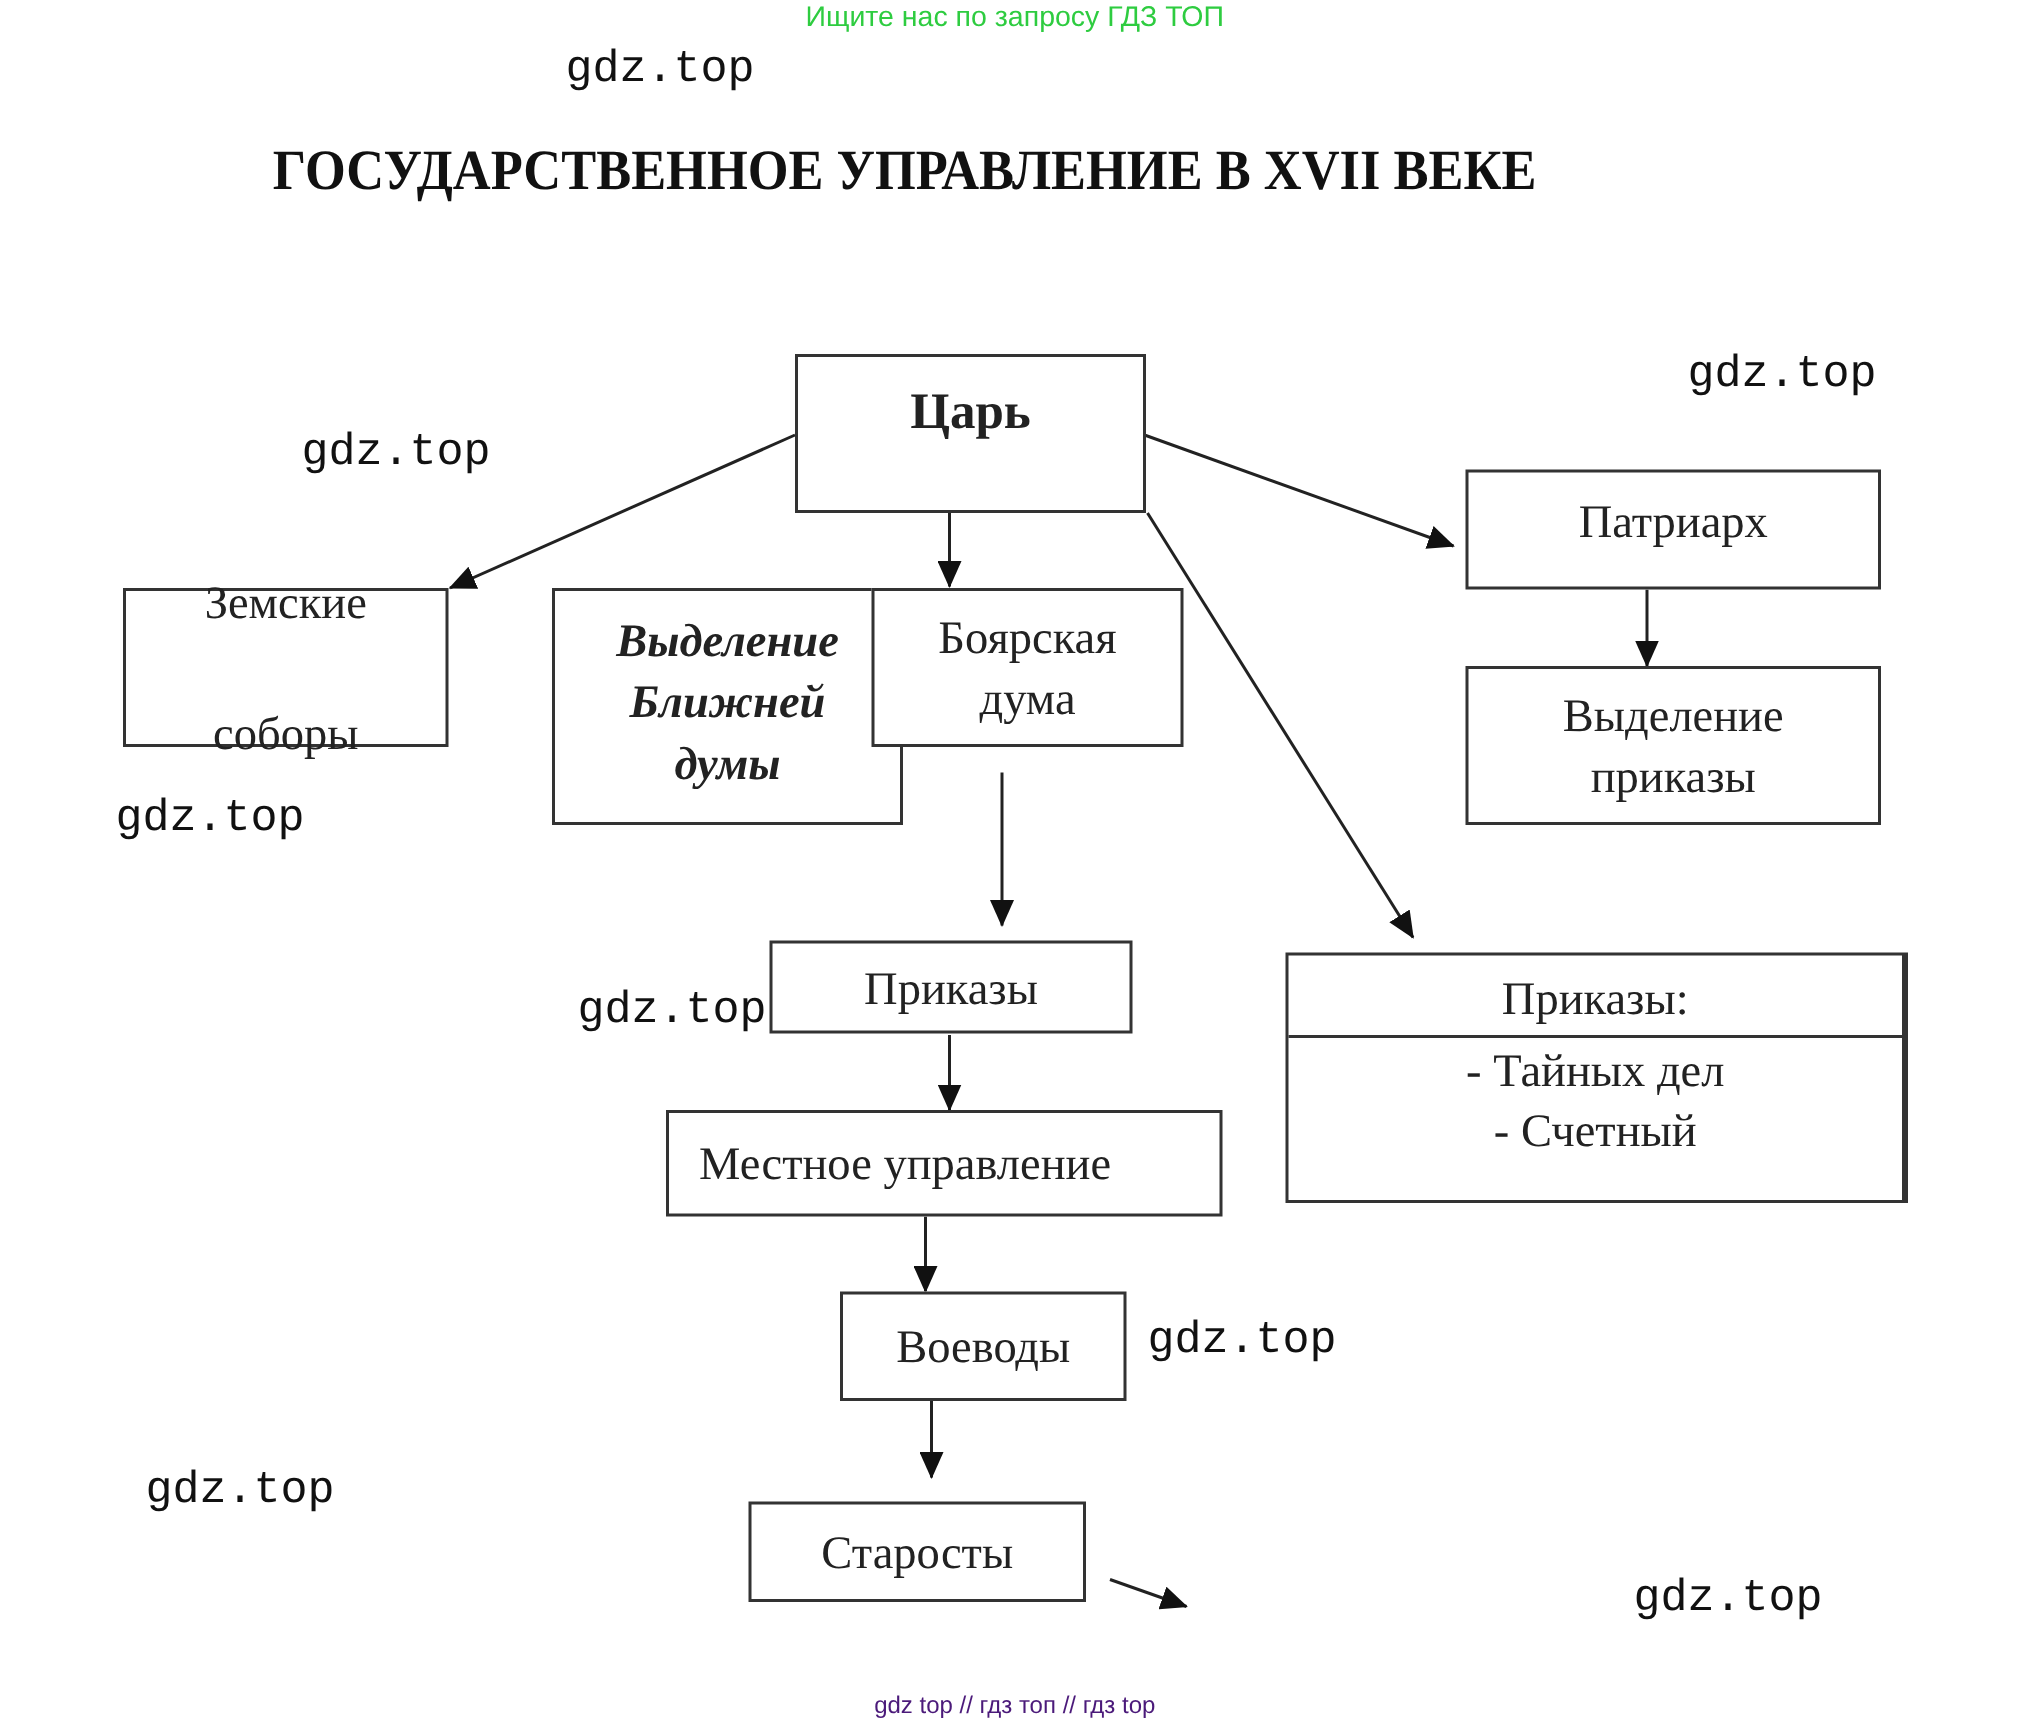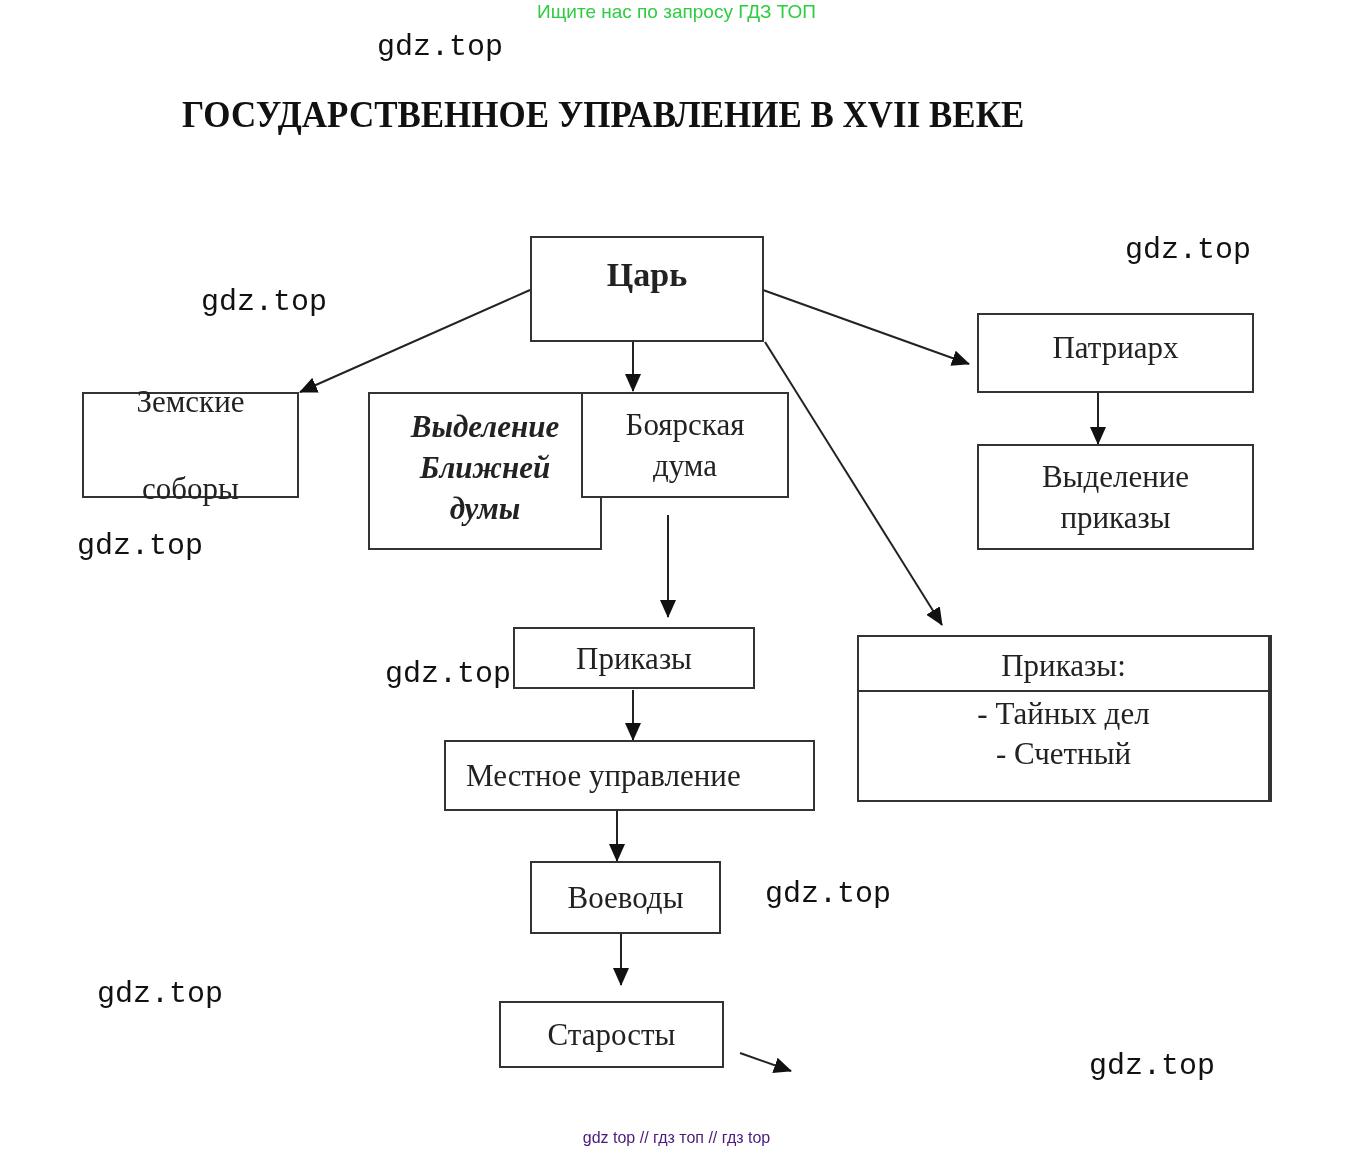--- a/index.html
+++ b/index.html
@@ -91,21 +91,21 @@
   <div class="split-body">
     <span>- Тайных дел</span>
     <span>- Счетный</span>
   </div>
 </div>
 
 <div class="box" style="left:444px;top:740px;width:371px;height:71px;align-items:flex-start;padding-left:20px;">
   <span>Местное управление</span>
 </div>
 
-<div class="box" style="left:530px;top:861px;width:191px;height:73px;">
+<div class="box" style="left:560px;top:861px;width:191px;height:73px;">
   <span>Воеводы</span>
 </div>
 
 <div class="box" style="left:499px;top:1001px;width:225px;height:67px;text-align:right;">
   <span>Старосты</span>
 </div>
 
 <div class="footer">gdz top  //  гдз топ  //  гдз top</div>
 
 </body></html>

